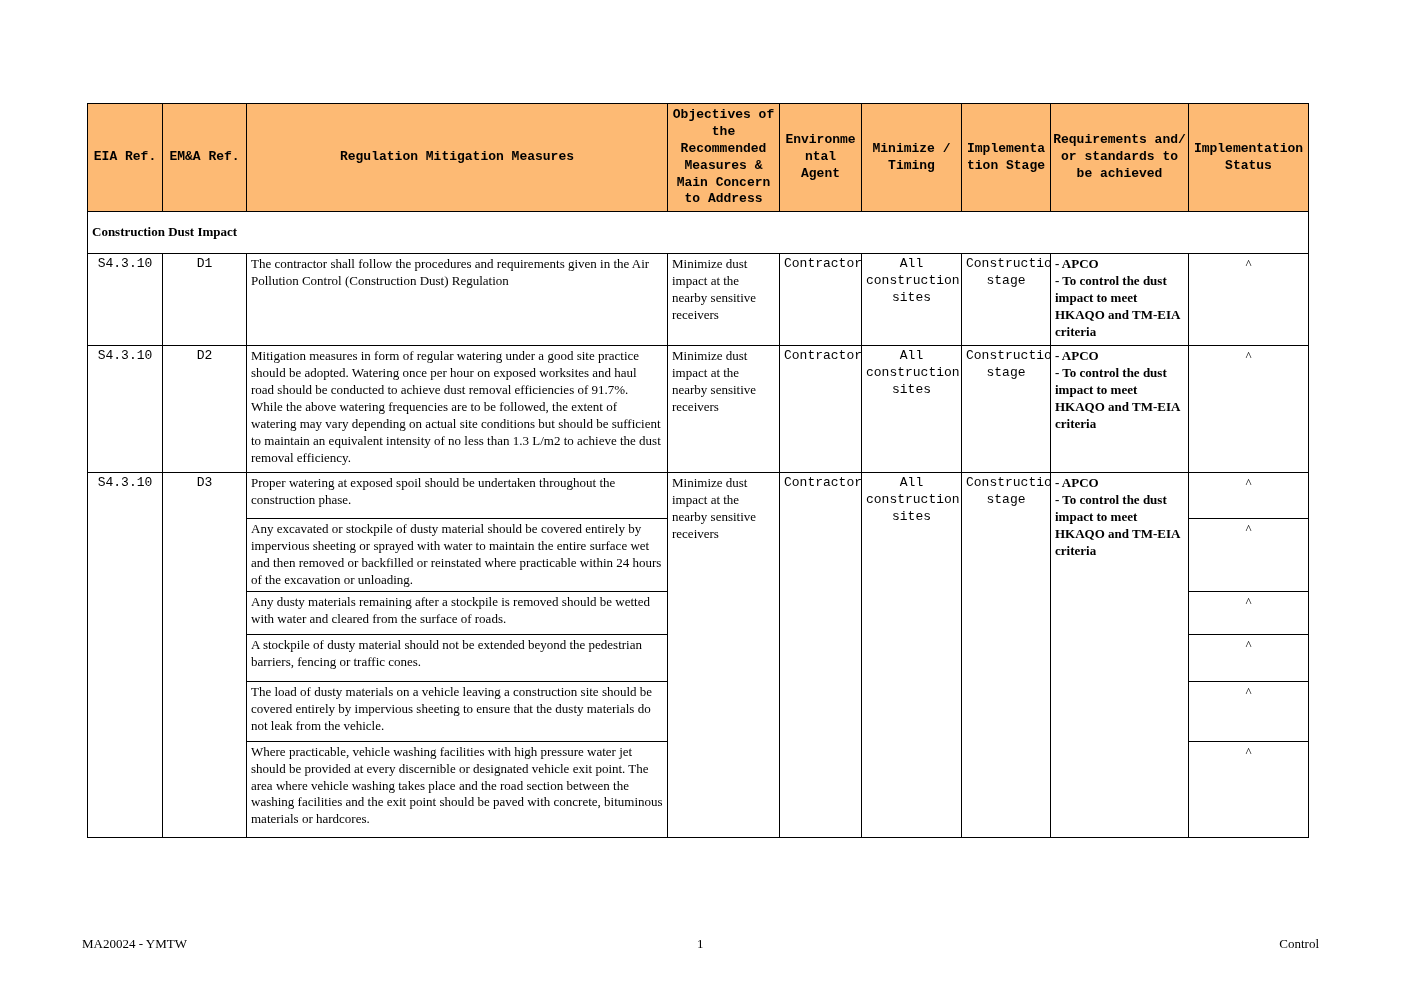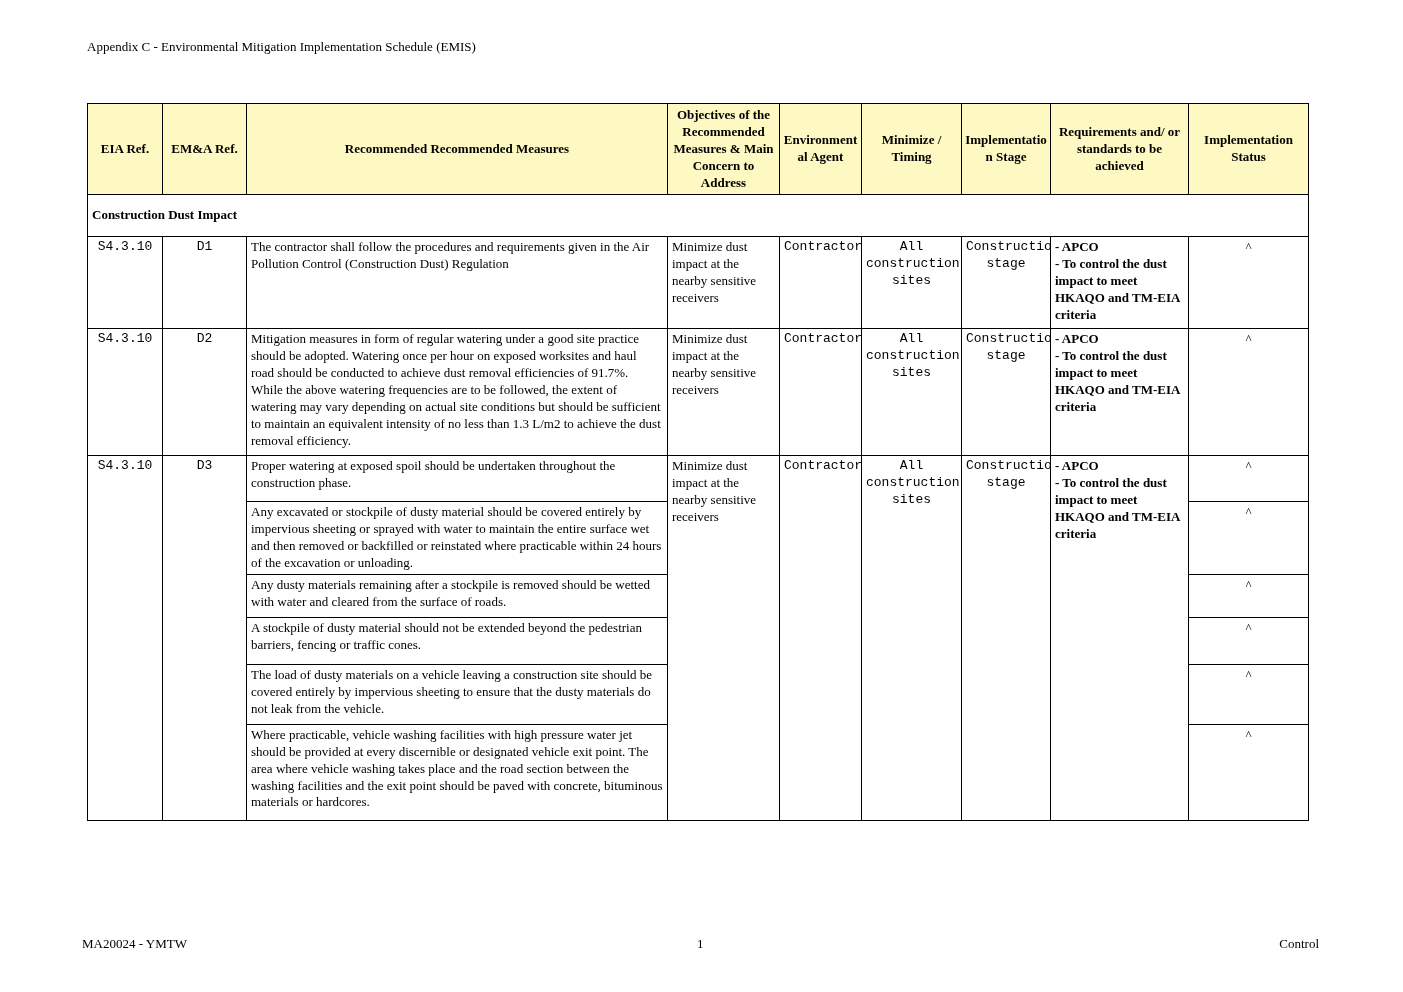--- a/index.html
+++ b/index.html
@@ -32,27 +32,28 @@
   }
   table.emis th, table.emis td {
     border: 1px solid #000;
     font-size: 13px;
     line-height: 1.3;
     vertical-align: top;
     padding: 2px 4px;
     overflow: hidden;
   }
   table.emis th {
-    background: #fef9c3;
+    background: #fdba74;
     font-weight: bold;
     text-align: center;
     vertical-align: middle;
     padding: 3px 2px;
     height: 87px;
     overflow-wrap: break-word;
+    font-family: Liberation Mono, monospace;
   }
   td.center { text-align: center; font-family: Liberation Mono, monospace; }
   td.pre { white-space: pre-line; font-weight: bold; }
   tr.section-row td {
     font-weight: bold;
     padding: 12px 4px;
     height: 18px;
   }
   tr.row-d1 { height: 92px; }
   tr.row-d2 { height: 127px; }
@@ -65,40 +66,39 @@
   td.status { text-align: center; }
   .footer-left  { position: absolute; left: 82px;  top: 936px; font-size: 13px; }
   .footer-center{ position: absolute; left: 697px; top: 936px; font-size: 13px; }
   .footer-right { position: absolute; right: 84px; top: 936px; font-size: 13px; }
 </style>
 </head>
 <body>
 
 <div class="page">
 
-  <div class="appendix-title">Appendix C - Environmental Mitigation Implementation Schedule (EMIS)</div>
 
   <div class="table-wrap">
     <table class="emis">
       <colgroup>
         <col style="width:75px">
         <col style="width:84px">
         <col style="width:421px">
         <col style="width:112px">
         <col style="width:82px">
         <col style="width:100px">
         <col style="width:89px">
         <col style="width:138px">
         <col style="width:120px">
       </colgroup>
       <thead>
         <tr>
           <th>EIA Ref.</th>
           <th>EM&amp;A Ref.</th>
-          <th>Recommended Recommended Measures</th>
+          <th>Regulation Mitigation Measures</th>
           <th>Objectives of the Recommended Measures &amp; Main Concern to Address</th>
           <th>Environmental Agent</th>
           <th>Minimize / Timing</th>
           <th>Implementation Stage</th>
           <th>Requirements and/ or standards to be achieved</th>
           <th>Implementation Status</th>
         </tr>
       </thead>
       <tbody>
         <tr class="section-row">

